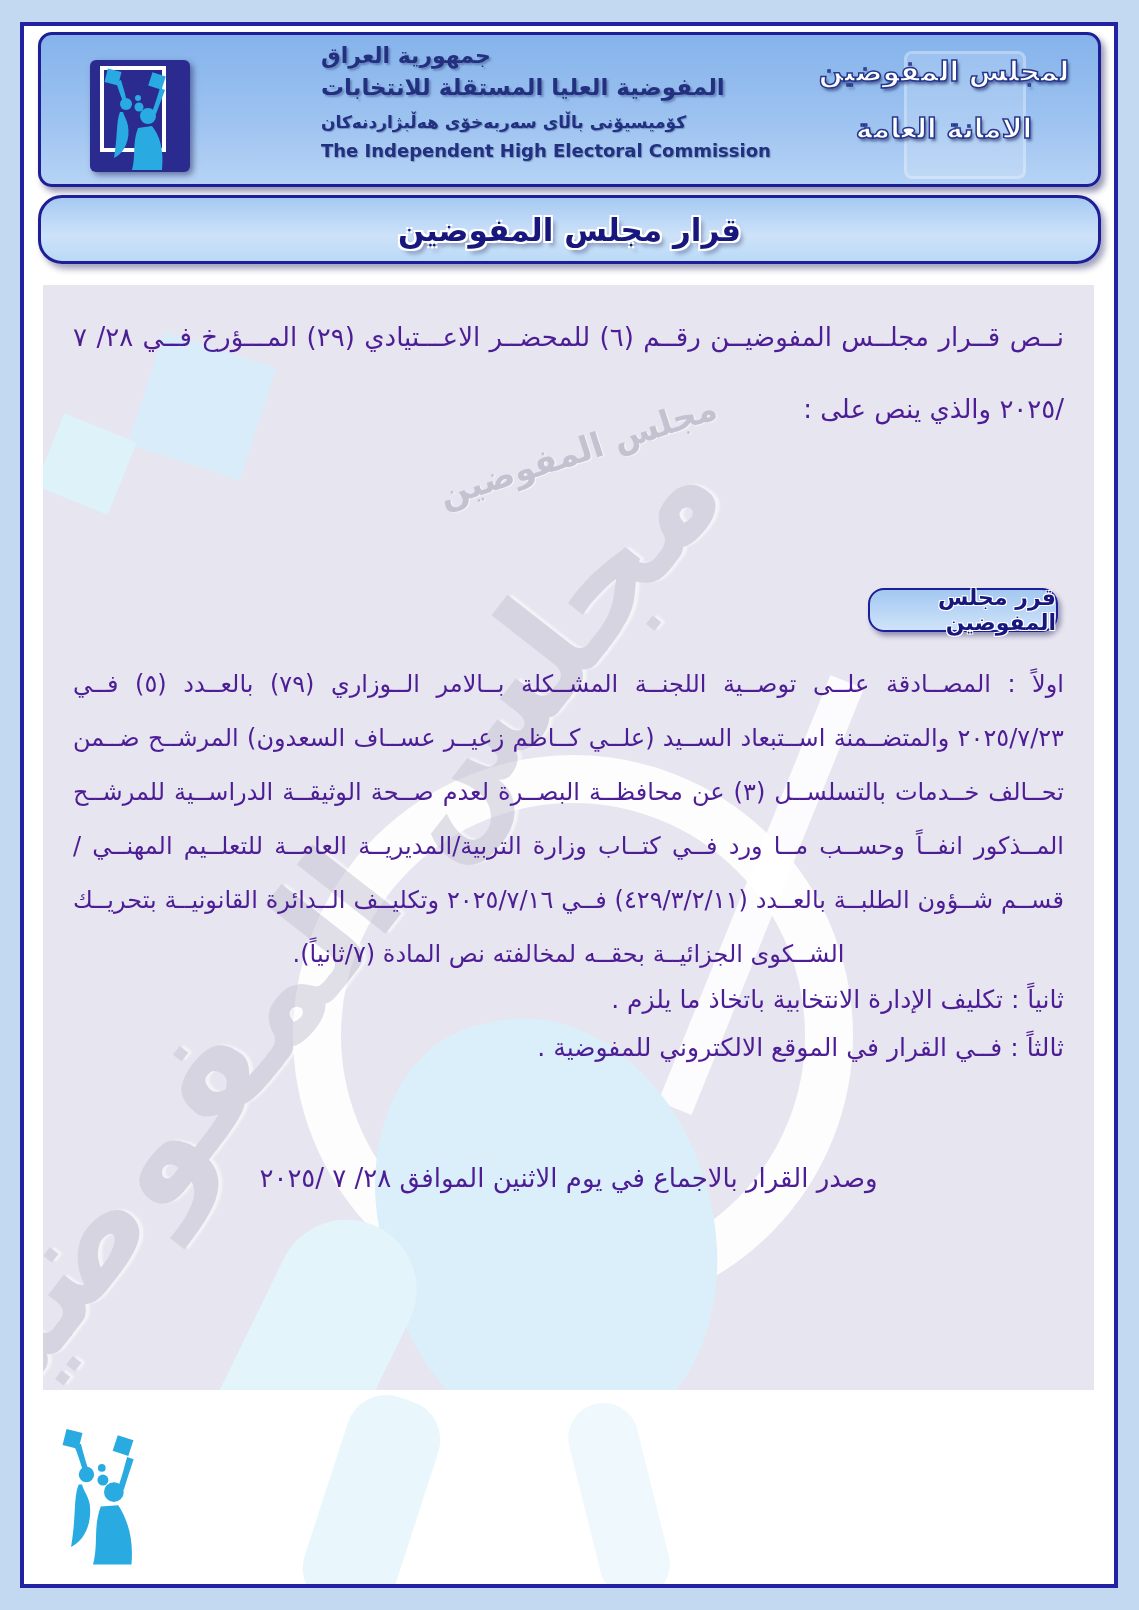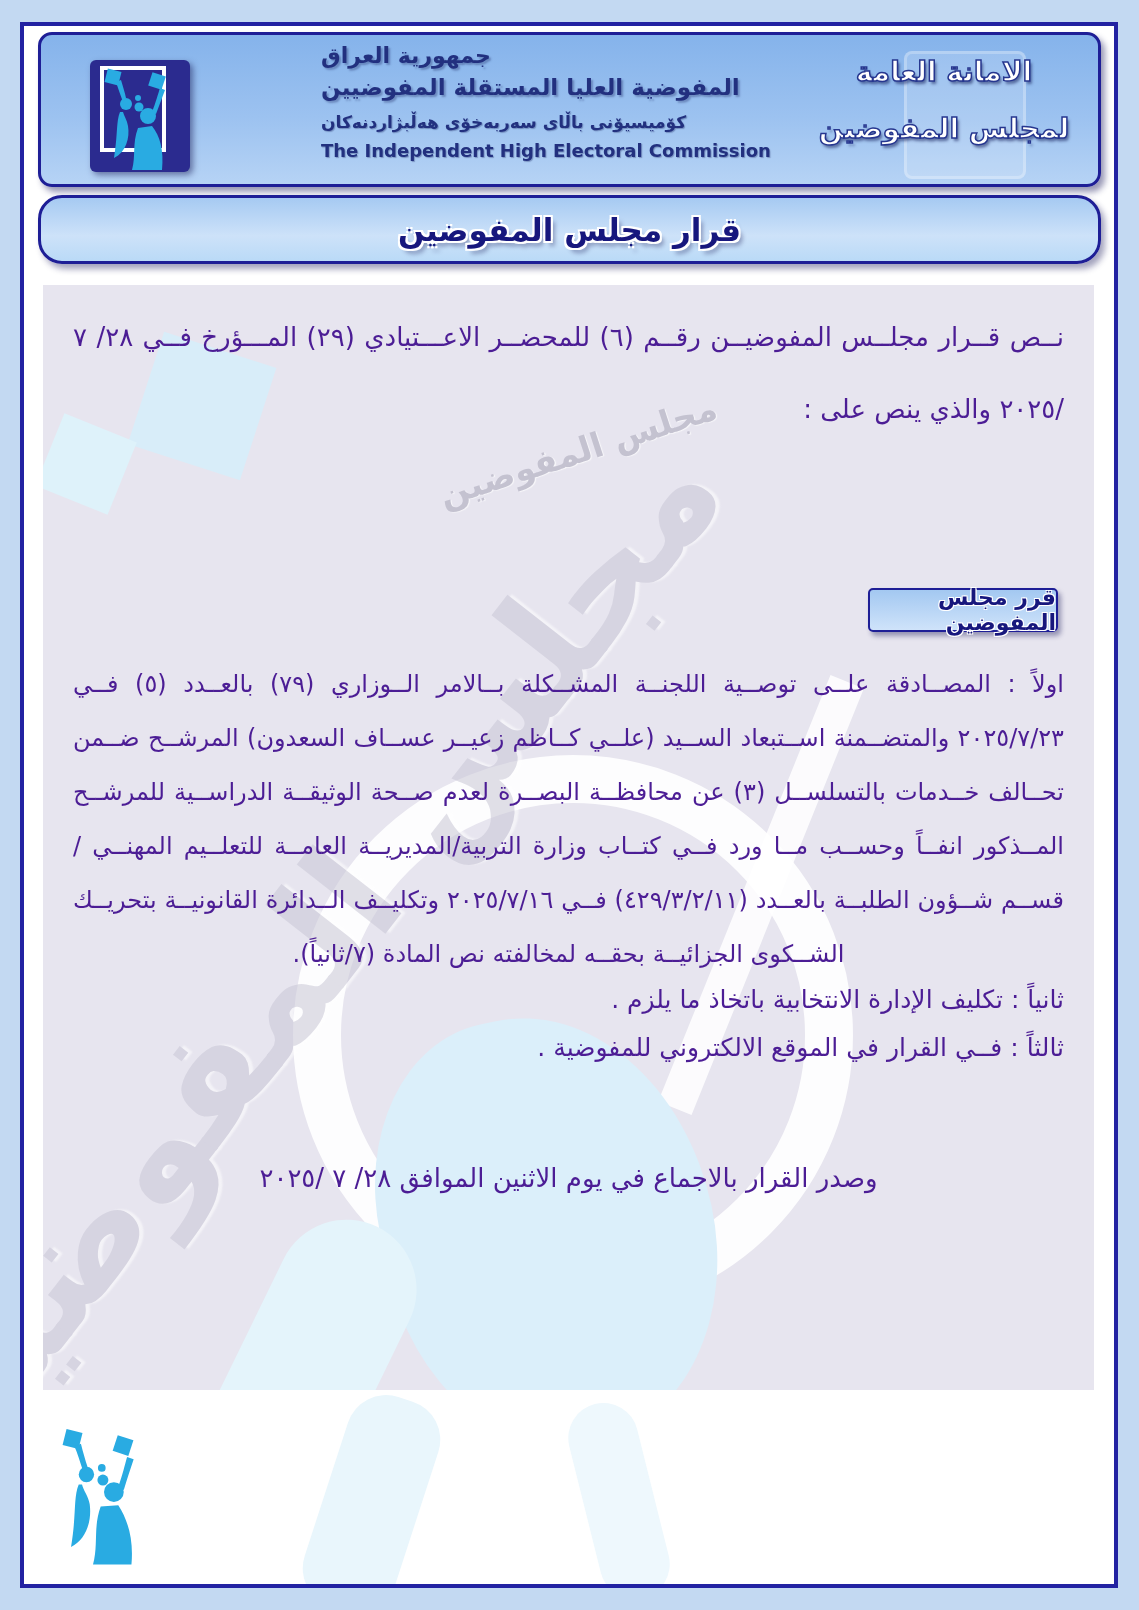--- a/index.html
+++ b/index.html
@@ -65,21 +65,21 @@
 
   .content p, .badge { z-index:1; }
 
   .para { position:absolute; right:30px; left:30px; color:#4c1d95; }
   .intro { top:16px; font-size:26px; line-height:72px; text-align:justify; }
   .discussion { top:164px; font-size:25px; line-height:64px; text-align:justify; }
   .discussion .b { font-weight:bold; }
 
   .badge { position:absolute; right:36px; top:303px; width:190px; height:44px;
     background:linear-gradient(180deg,#a3c8f1 0%, #cfe3fa 100%);
-    border:2px solid #1e1e96; border-radius:5px; box-shadow:3px 4px 5px rgba(25,25,90,.4);
+    border:2px solid #1e1e96; border-radius:16px; box-shadow:3px 4px 5px rgba(25,25,90,.4);
     display:flex; align-items:center; justify-content:center; }
   .badge span { font-size:22px; font-weight:bold; color:#17177d;
     text-shadow:-1px -1px 0 #fff, 1px -1px 0 #fff, -1px 1px 0 #fff, 1px 1px 0 #fff; }
 
   .item { font-weight:normal; }
   .first  { top:372px; font-size:24px; line-height:54px; text-align:justify; text-align-last:center; }
   .second { top:700px; font-size:25px; }
   .third  { top:748px; font-size:25px; }
   .closing{ top:878px; font-size:26px; font-weight:normal; text-align:center; }
 
@@ -110,28 +110,28 @@
             <circle cx="58" cy="56" r="8"></circle>
             <path d="M33 42 C30 34 28 28 26 22 L31 20 C33 27 35 33 36 38 Z"></path>
             <path d="M62 52 C66 42 68 34 70 28 L75 30 C72 38 69 46 66 54 Z"></path>
             <path d="M30 52 C26 62 28 74 24 98 C36 92 40 78 38 66 C37 60 34 56 33 52 Z"></path>
             <path d="M48 68 C42 84 46 96 42 110 L72 110 C74 90 70 76 62 66 Z"></path>
           </g>
         </svg>
       </div>
       <div class="header-center">
         <div class="hc1">جمهورية العراق</div>
-        <div class="hc2">المفوضية العليا المستقلة المفوضيين</div>
+        <div class="hc2">المفوضية العليا المستقلة للانتخابات</div>
         <div class="hc3">كۆميسيۆنى باڵاى سەربەخۆى هەڵبژاردنەكان</div>
         <div class="hc4">The Independent High Electoral Commission</div>
       </div>
       <div class="header-right">
         <div class="ghost"></div>
+        <div class="hr-line">لمجلس المفوضين</div>
         <div class="hr-line">الامانة العامة</div>
-        <div class="hr-line">لمجلس المفوضين</div>
       </div>
     </div>
 
     <div class="title-bar">
       <span class="title-text">قرار مجلس المفوضين</span>
     </div>
 
     <div class="content">
       <div class="wm wm-d1"></div>
       <div class="wm wm-d2"></div>

